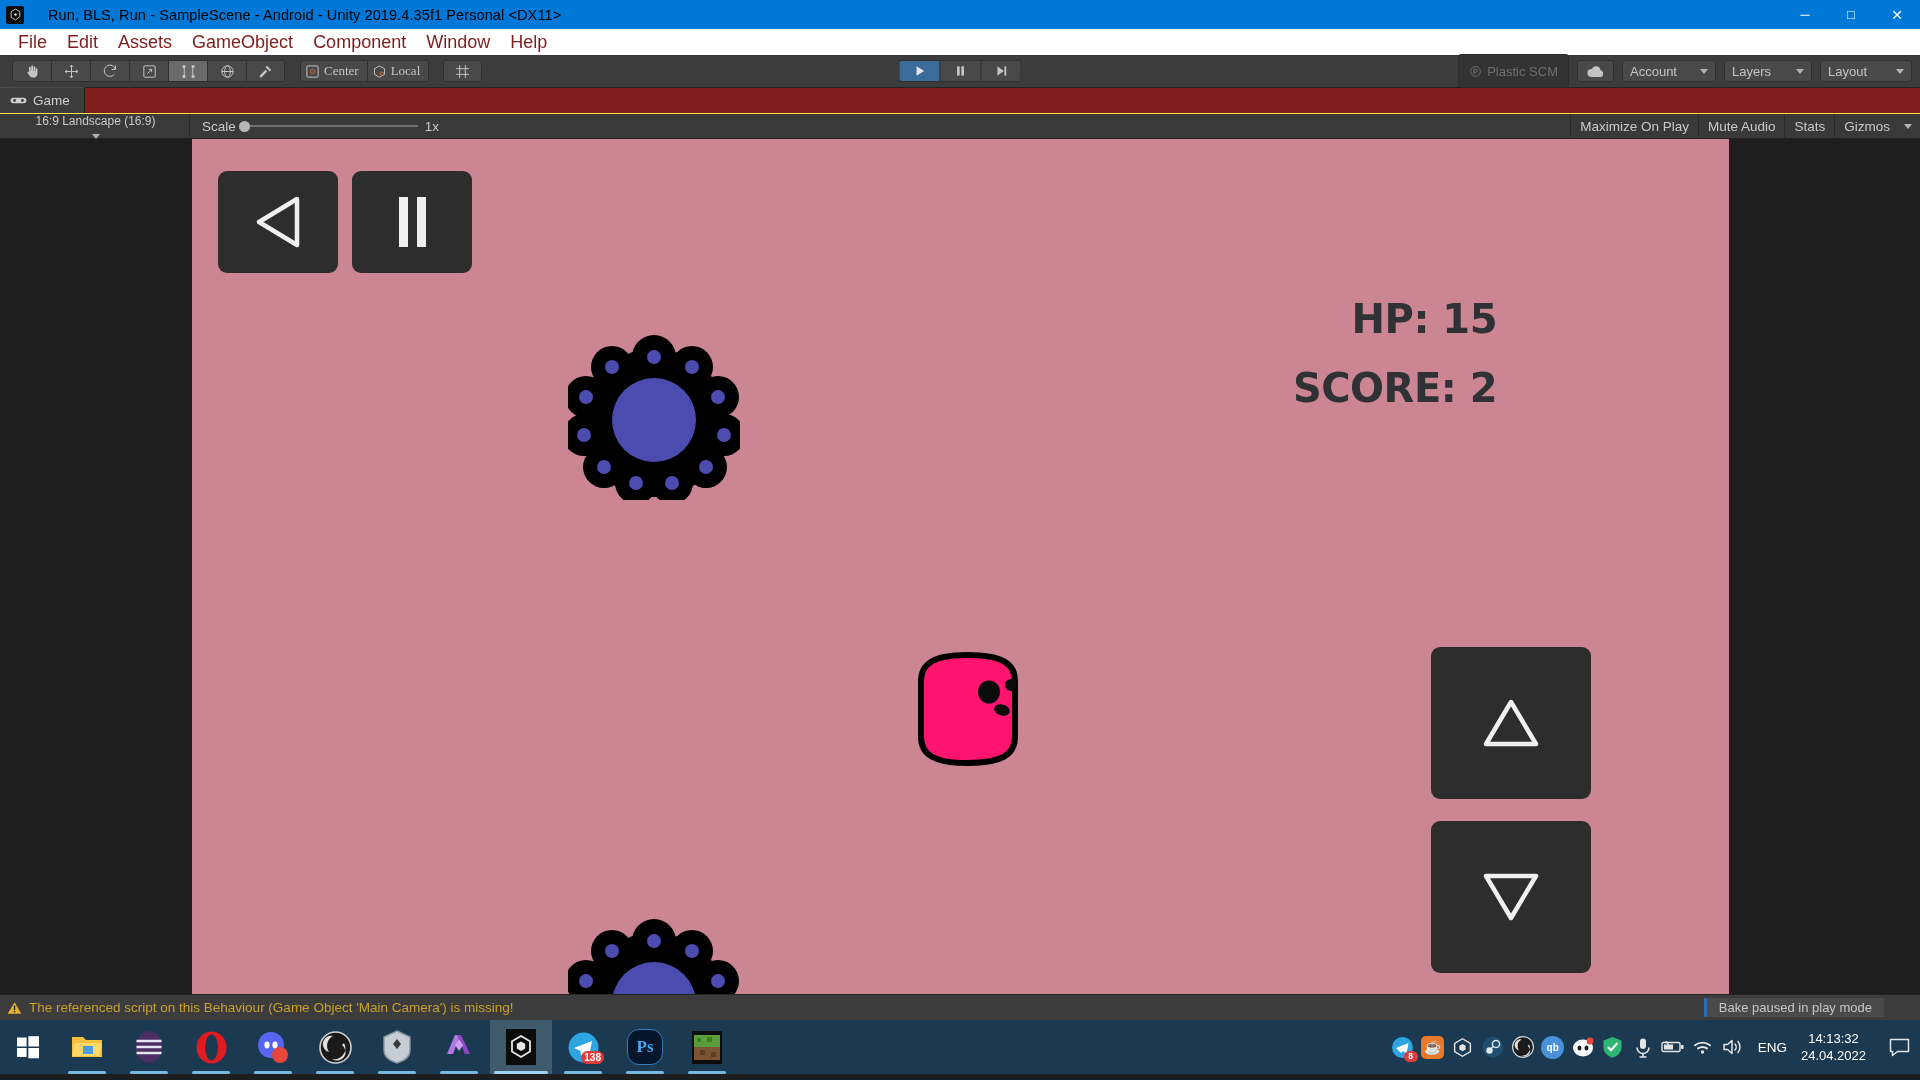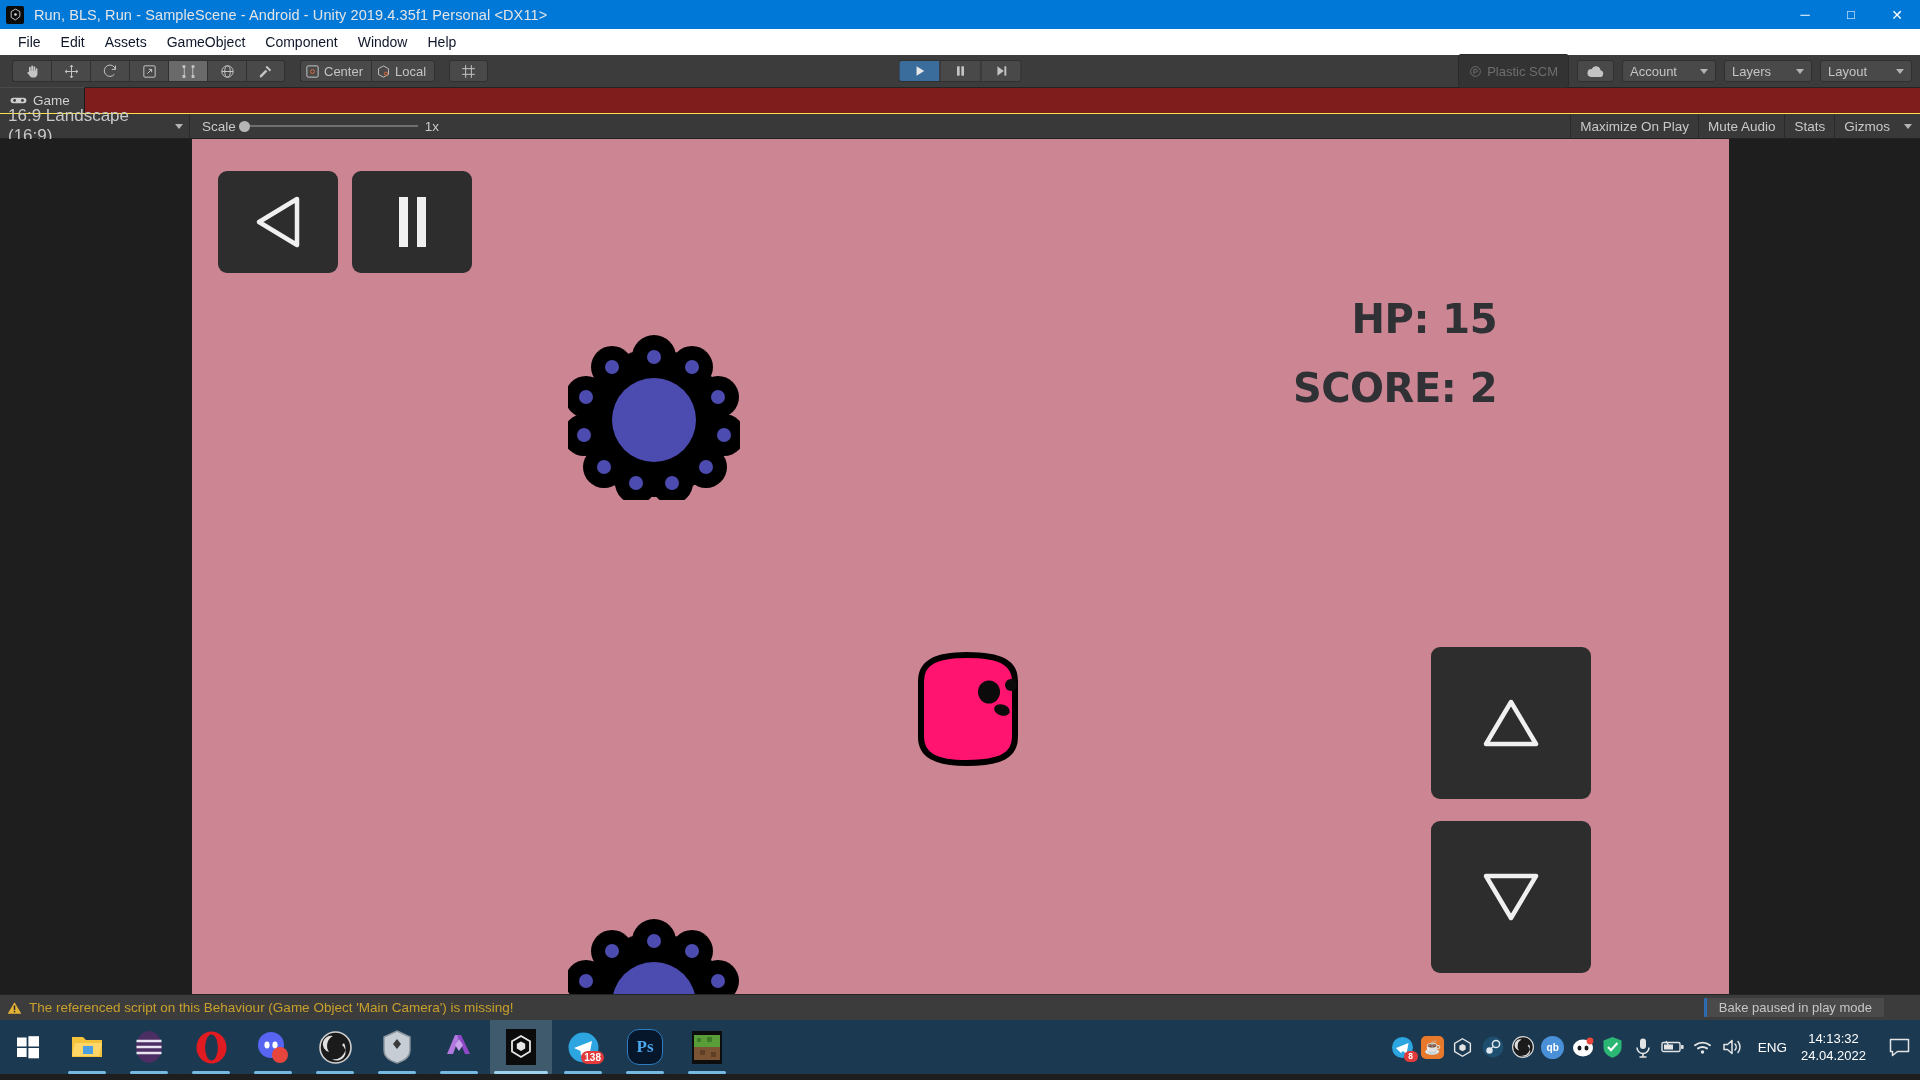--- a/index.html
+++ b/index.html
@@ -15,36 +15,36 @@
     height:29px; background:#0078d7; display:flex; align-items:center;
     position:relative;
   }
   #app-icon {
     width:18px; height:18px; margin-left:6px; background:#0b0b0b;
     border-radius:2px; display:flex; align-items:center; justify-content:center;
     flex:0 0 auto;
   }
   #app-icon svg { width:13px; height:13px; }
   #title-text {
-    color:#e5e5e5; font-size:14.5px; margin-left:10px;
+    color:#000000; font-size:14.5px; margin-left:24px;
     white-space:nowrap; letter-spacing:.1px;
   }
   .winbtn {
     width:46px; height:29px; display:flex; align-items:center;
     justify-content:center; color:#fff;
   }
   #winctl { position:absolute; right:0; top:0; display:flex; }
 
   
   #menubar {
     height:26px; background:#ffffff; display:flex; align-items:center;
     padding-left:8px; gap:0px;
   }
   .menu-item {
-    font-size:14px; color:#0f172a; padding:3px 10px; white-space:nowrap;
+    font-size:18px; color:#7f1d1d; padding:3px 10px; white-space:nowrap;
   }
 
   
   #toolbar {
     height:33px; background:#3c3c3c; display:flex; align-items:center;
     position:relative; border-bottom:1px solid #232323;
   }
   .tb-group { display:flex; align-items:center; }
   .tb-btn {
     width:39px; height:22px; background:#494949; border:1px solid #303030;
@@ -115,21 +115,21 @@
   #game-tab svg { width:17px; height:11px; }
 
   
   #gamebar {
     height:25px; background:#393939; display:flex; align-items:center;
     position:relative; border-bottom:1px solid #222;
   }
   #aspect-dd {
     width:190px; height:25px; display:flex; align-items:center;
     justify-content:space-between; padding:0 6px 0 8px;
-    color:#c9c9c9; font-size:17px; border-right:1px solid #2a2a2a;
+    color:#c9c9c9; font-size:12px; border-right:1px solid #2a2a2a;flex-direction:column;
   }
   #scale-wrap {
     display:flex; align-items:center; gap:7px; padding-left:12px;
     color:#c9c9c9; font-size:13.5px;
   }
   #slider-track {
     width:175px; height:2px; background:#6f6f6f; position:relative;
   }
   #slider-knob {
     width:11px; height:11px; border-radius:50%; background:#b6b6b6;
@@ -285,21 +285,21 @@
           <path class="tb-icon-stroke" d="M4 12h16"></path>
         </svg>
     </div>
     <div class="tb-btn">
       <svg viewBox="0 0 24 24">
           <path class="tb-icon-fill" d="M4 17.5l8-8 2.5 2.5-8 8-2.5.5zM14 4l6 6-2 2-6-6z"></path>
         </svg>
     </div>
   </div>
 
-  <div class="tb-group" style="margin-left:15px;">
+  <div class="tb-group" style="margin-left:15px;font-family:Liberation Serif, serif;">
     <div class="pivot-btn first">
       <svg viewBox="0 0 24 24">
           <rect x="3" y="3" width="18" height="18" rx="2" fill="none" stroke="#c4c4c4" stroke-width="1.6"></rect>
           <circle cx="12" cy="12" r="3.2" fill="none" stroke="#d96a3b" stroke-width="1.6"></circle>
         </svg>
       <span>Center</span>
     </div>
     <div class="pivot-btn last">
       <svg viewBox="0 0 24 24">
           <path d="M12 3l8 4.6v9.2L12 21l-8-4.2V7.6z" fill="none" stroke="#c4c4c4" stroke-width="1.5"></path>

